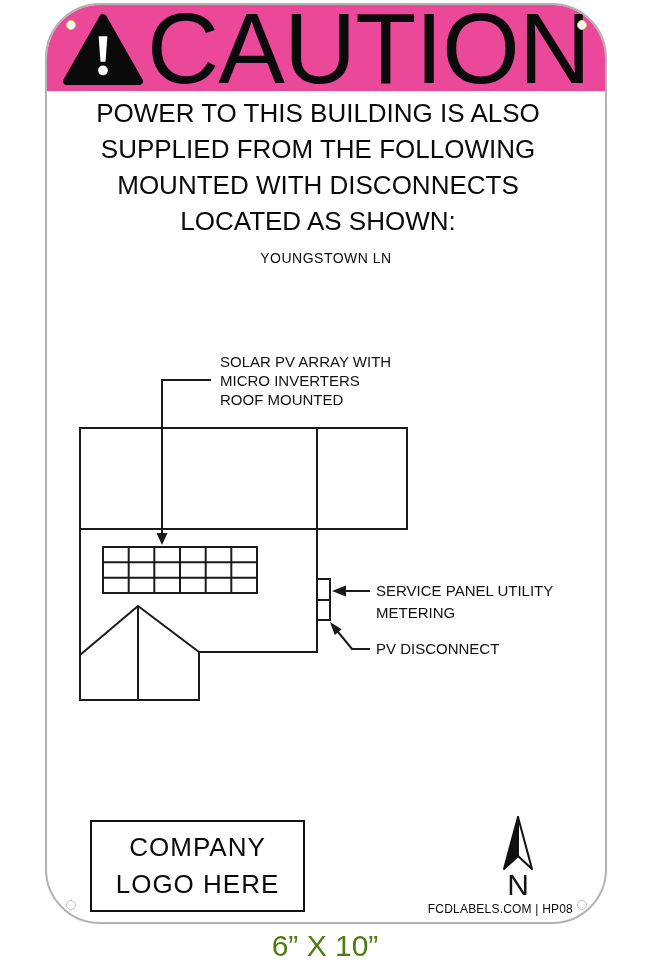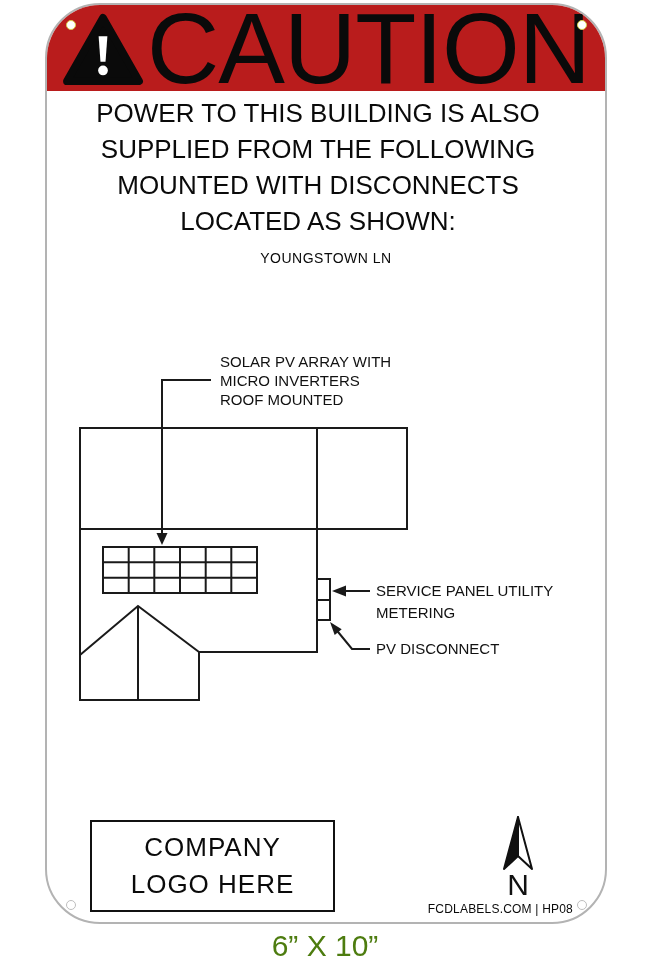--- a/index.html
+++ b/index.html
@@ -17,21 +17,21 @@
     width: 562px; height: 921px;
     background: #ffffff;
     border: 2px solid #b3b3b3;
     border-radius: 55px;
     overflow: hidden;
   }
   .caution-band {
     position: absolute;
     left: 0; top: 0; right: 0;
     height: 86px;
-    background: #b91c1c;
+    background: #ec4899;
     display: flex;
     align-items: center;
     justify-content: center;
     gap: 3px;
   }
   .caution-band .title {
     font-size: 100px;
     line-height: 86px;
     letter-spacing: -1px;
     font-weight: 400;
@@ -72,21 +72,21 @@
     width: 530px; height: 370px;
   }
   .diagram text {
     font-family: "Liberation Sans", "DejaVu Sans", sans-serif;
     font-size: 15px;
     fill: #111111;
   }
   .logo-box {
     position: absolute;
     left: 43px; top: 815px;
-    width: 245px; height: 92px;
+    width: 215px; height: 92px;
     border: 2.5px solid #111111;
     text-align: center;
     padding-top: 7px;
   }
   .logo-box .logo-line {
     font-size: 26px;
     line-height: 37px;
     letter-spacing: 1px;
     color: #0a0a0a;
   }

